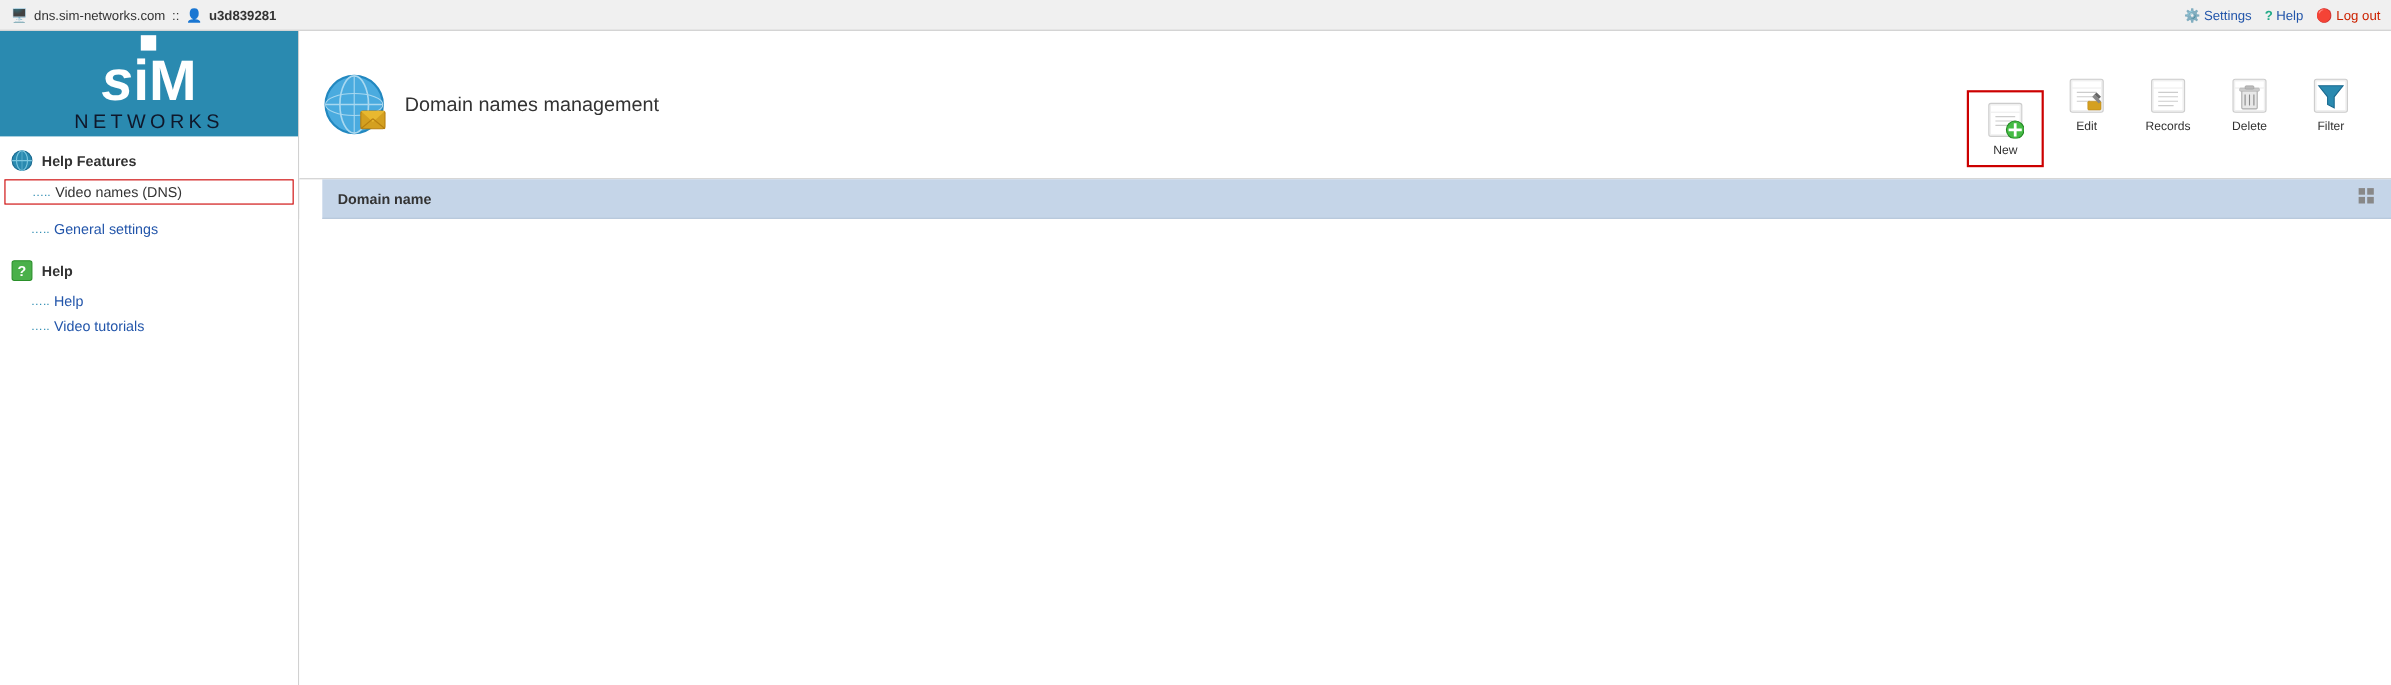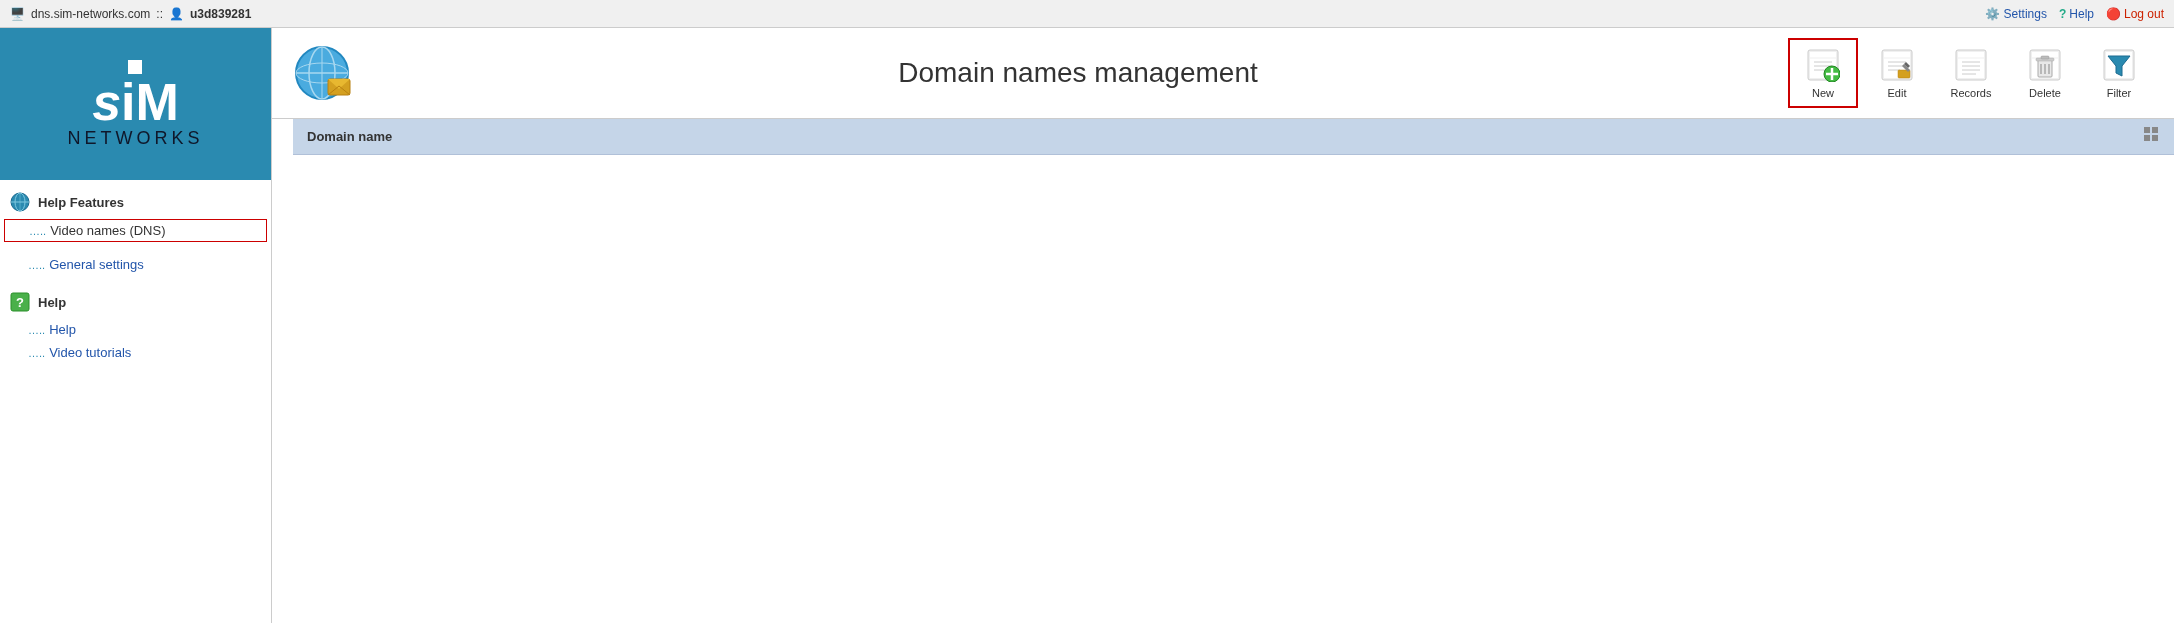--- a/index.html
+++ b/index.html
@@ -50,21 +50,21 @@
       width: 272px;
       min-width: 272px;
       background: #fff;
       border-right: 1px solid #ccc;
       display: flex;
       flex-direction: column;
       overflow-y: auto;
     }
     .sidebar-logo {
       background: #2a8ab0;
-      height: 152px;
+      height: 96px;
       display: flex;
       align-items: center;
       justify-content: center;
     }
     .logo-text {
       color: #fff;
       font-size: 48px;
       font-weight: bold;
       line-height: 1;
       font-family: Arial, sans-serif;
@@ -140,25 +140,24 @@
       border-bottom: 1px solid #ccc;
       background: #fff;
       min-height: 90px;
     }
     .content-header-icon {
       width: 60px;
       height: 60px;
       margin-right: 16px;
     }
     .content-title {
-      font-size: 28px;
+      font-size: 18px;
       font-weight: normal;
       color: #333;
       flex: 1;
-      text-align: center;
     }
     .toolbar {
       display: flex;
       align-items: center;
       gap: 4px;
     }
     .toolbar-btn {
       display: flex;
       flex-direction: column;
       align-items: center;
@@ -169,20 +168,21 @@
       background: #fff;
       border: 1px solid transparent;
       cursor: pointer;
       font-size: 11px;
       color: #333;
       gap: 4px;
     }
     .toolbar-btn.active-btn {
       border: 2px solid #cc0000;
       background: #fff;
+      margin-top: 44px;
     }
     .toolbar-icon {
       width: 36px;
       height: 36px;
       display: flex;
       align-items: center;
       justify-content: center;
     }
 
     

